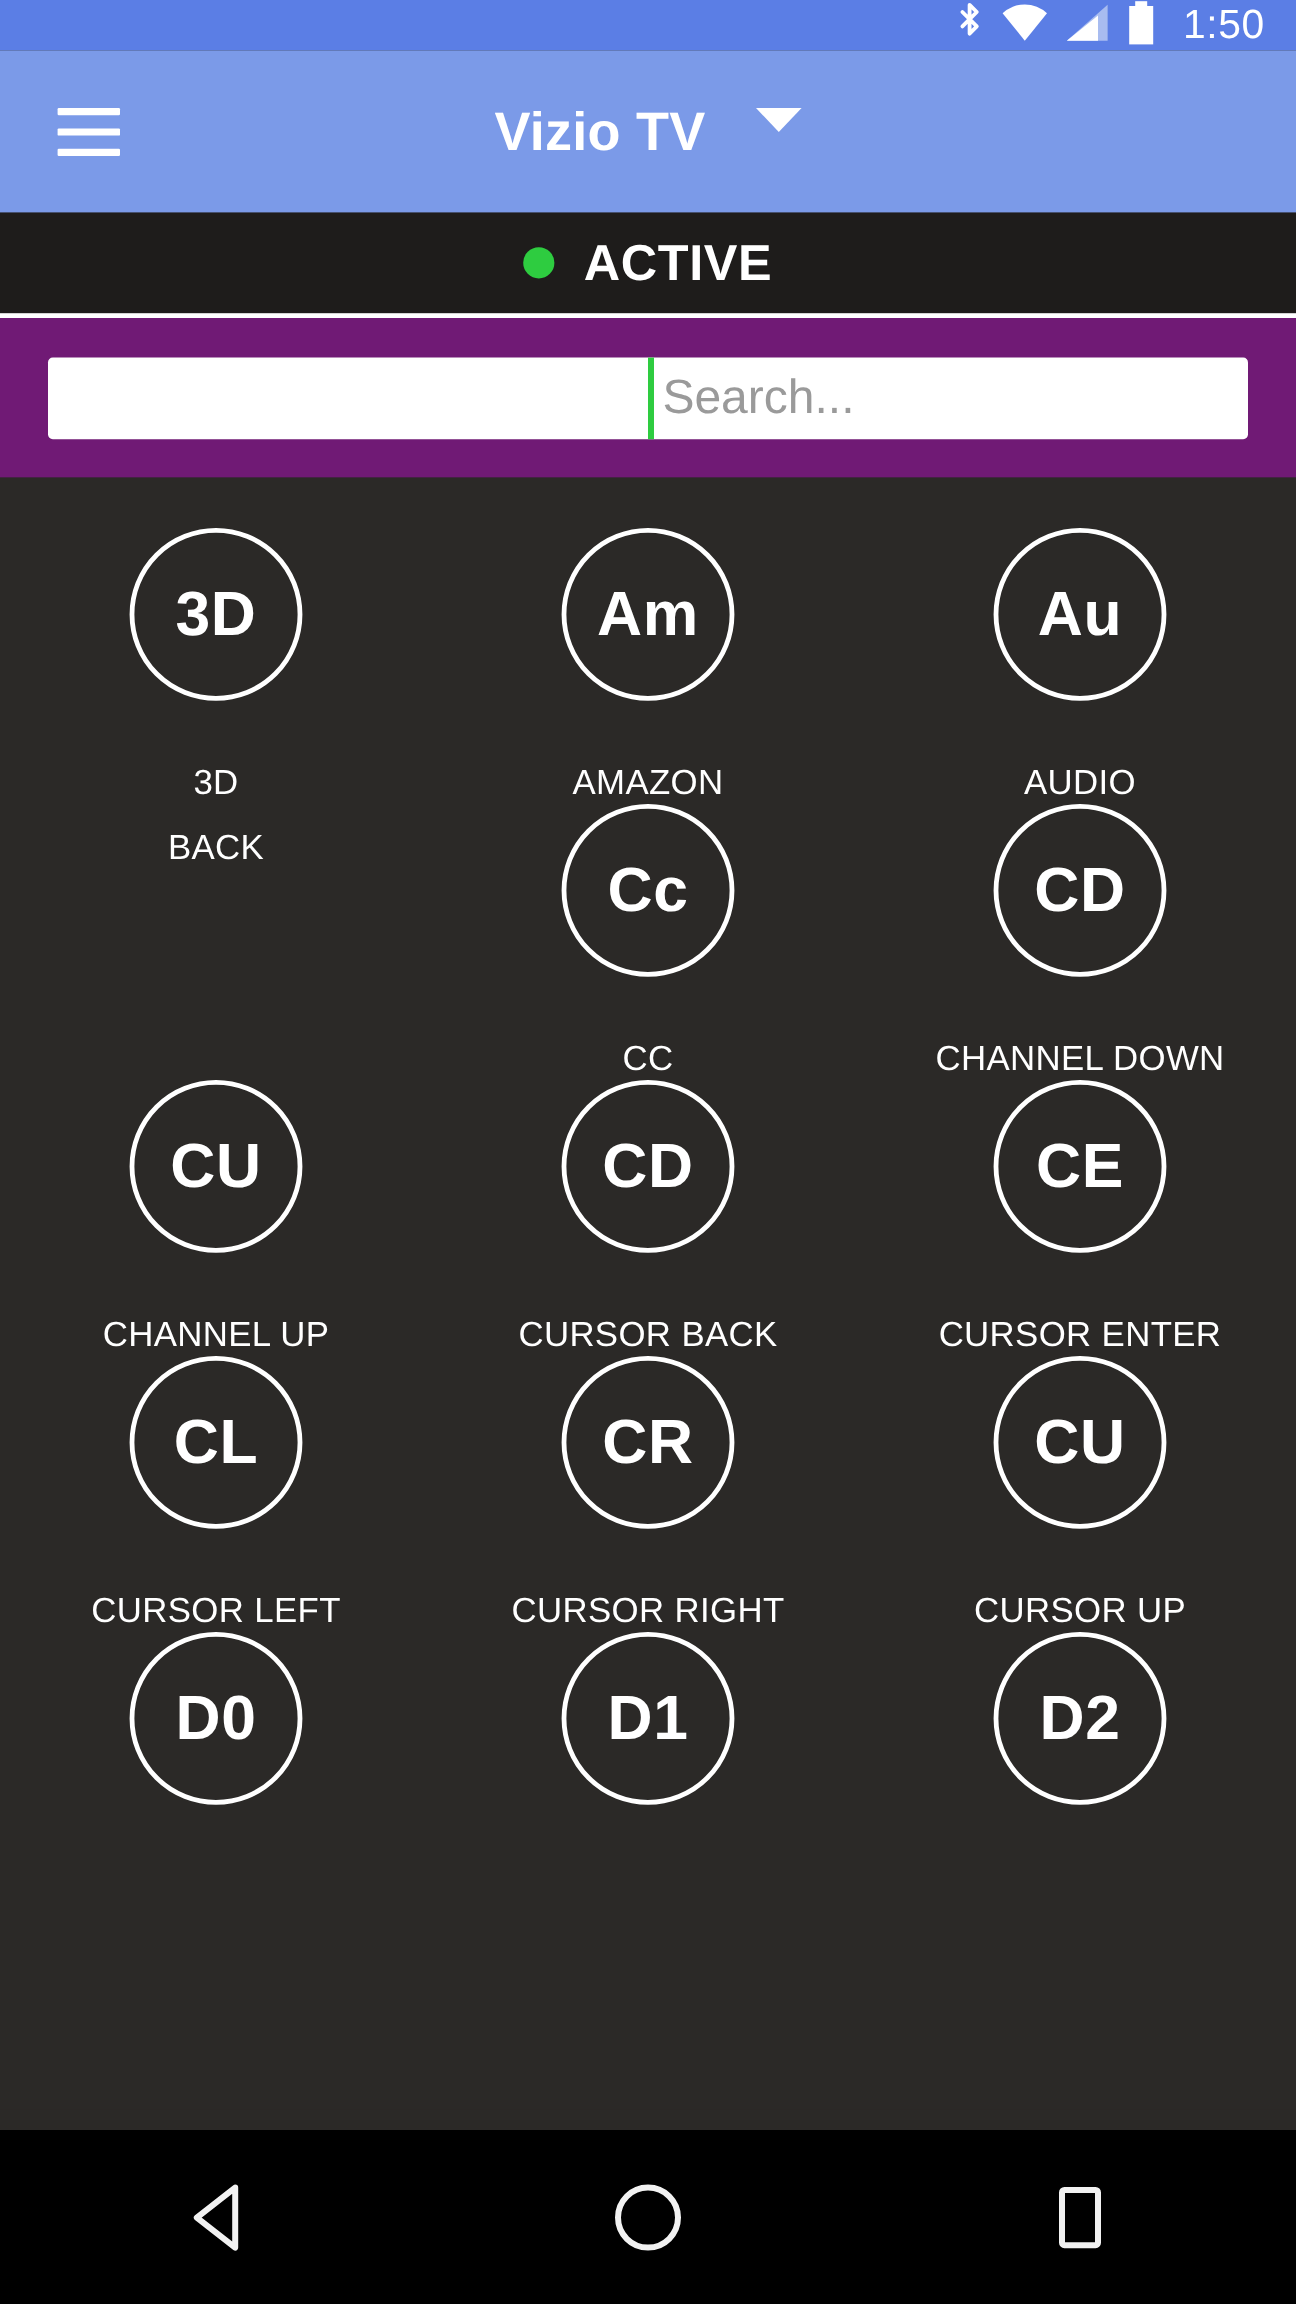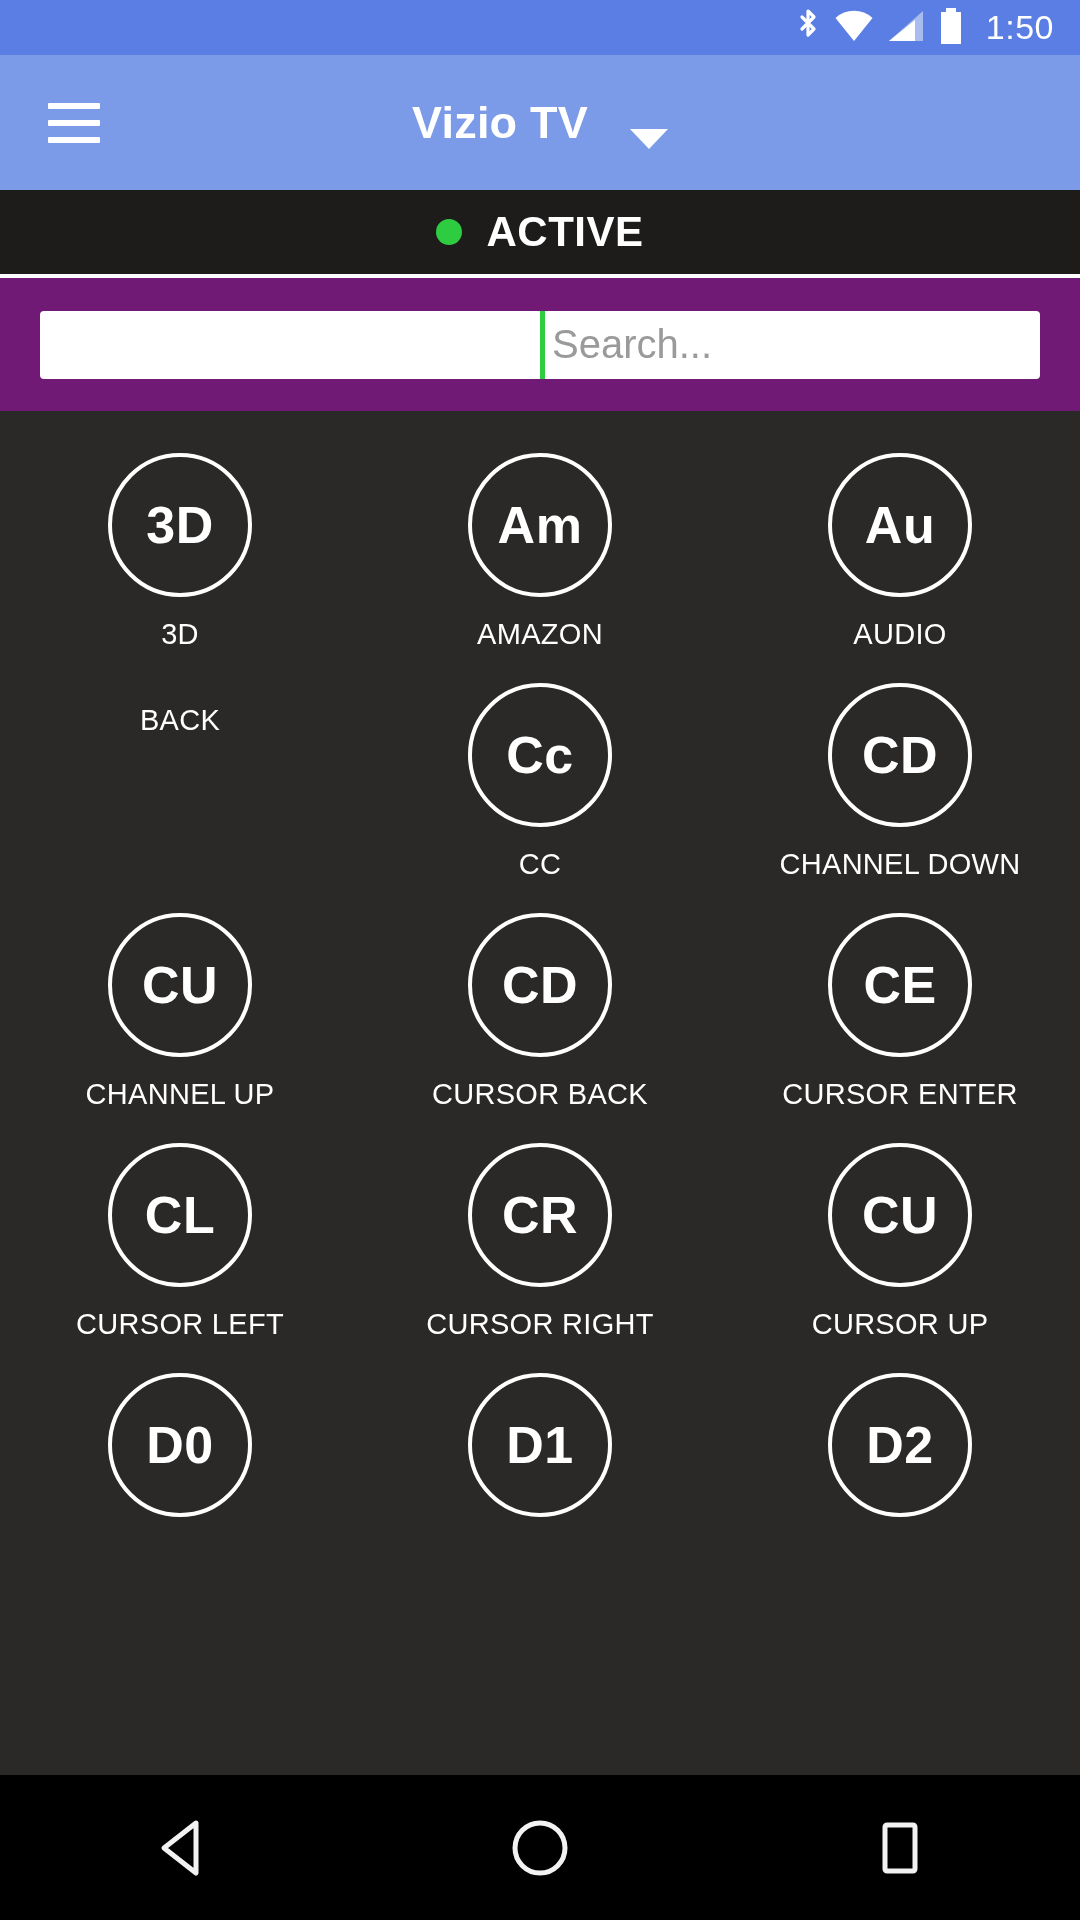--- a/index.html
+++ b/index.html
@@ -5,21 +5,21 @@
   * { margin:0; padding:0; box-sizing:border-box; }
   html, body {
     width:1080px; height:1920px;
     background:#2b2927;
     font-family:"Liberation Sans", sans-serif;
     overflow:hidden;
   }
 
   
   .status-bar{
-    height:55px; background:#5b7ee5;
+    height:42px; background:#5b7ee5;
     display:flex; align-items:center; justify-content:flex-end;
     padding-right:26px; gap:14px;
   }
   .status-icons{ display:flex; align-items:center; gap:13px; }
   .status-time{
     color:#ffffff; font-size:34px; font-weight:400;
     letter-spacing:0.5px; margin-left:8px;
   }
 
   
@@ -28,21 +28,21 @@
     display:flex; align-items:center; position:relative;
   }
   .hamburger{
     margin-left:48px; width:52px; height:40px;
     display:flex; flex-direction:column; justify-content:space-between;
     cursor:pointer;
   }
   .hamburger span{ display:block; height:6px; background:#fff; border-radius:1px; }
   .app-title-wrap{
     position:absolute; left:0; right:0;
-    display:flex; align-items:flex-end; justify-content:center; gap:42px;
+    display:flex; align-items:flex-start; justify-content:center; gap:42px;
     pointer-events:none;
   }
   .app-title{
     color:#ffffff; font-size:45px; font-weight:700; letter-spacing:0.2px;
   }
   .caret{
     width:0; height:0;
     border-left:19px solid transparent;
     border-right:19px solid transparent;
     border-top:20px solid #ffffff;
@@ -85,21 +85,21 @@
     background:#2b2927;
     height:1360px;
     display:grid;
     grid-template-columns:repeat(3,1fr);
     grid-auto-rows:230px;
     padding-top:42px;
     overflow:hidden;
   }
   .grid-cell{
     display:flex; flex-direction:column; align-items:center;
-    justify-content:flex-start;
+    justify-content:space-between;
   }
   .btn-circle{
     width:144px; height:144px; border-radius:50%;
     border:4px solid #ffffff;
     display:flex; align-items:center; justify-content:center;
     cursor:pointer;
   }
   .btn-abbr{
     color:#ffffff; font-size:52px; font-weight:700; letter-spacing:0.5px;
   }

